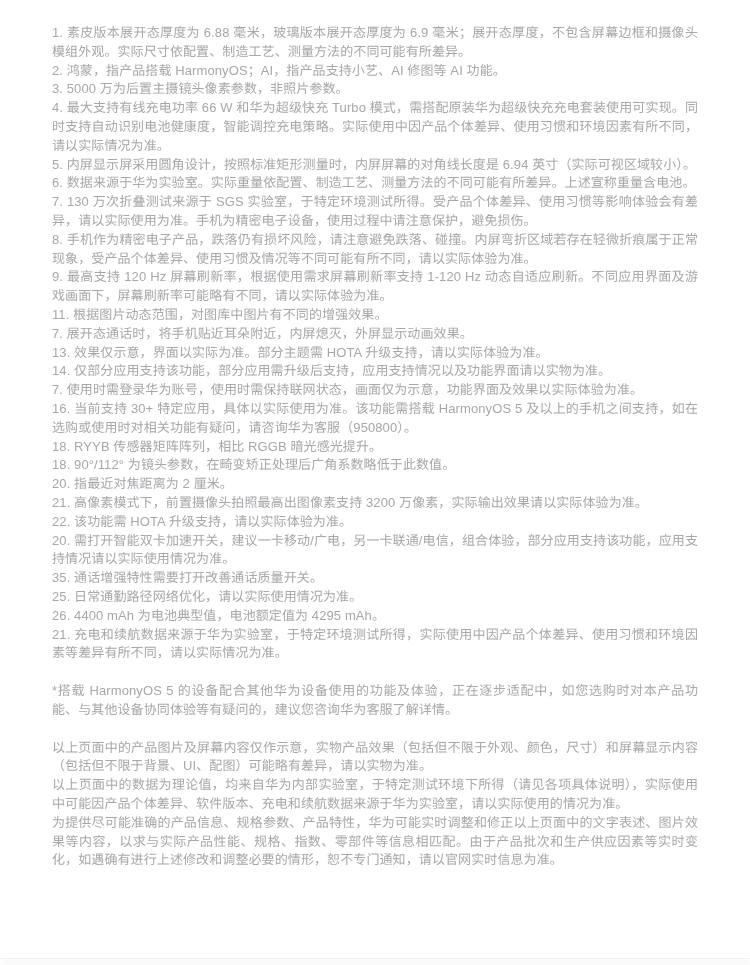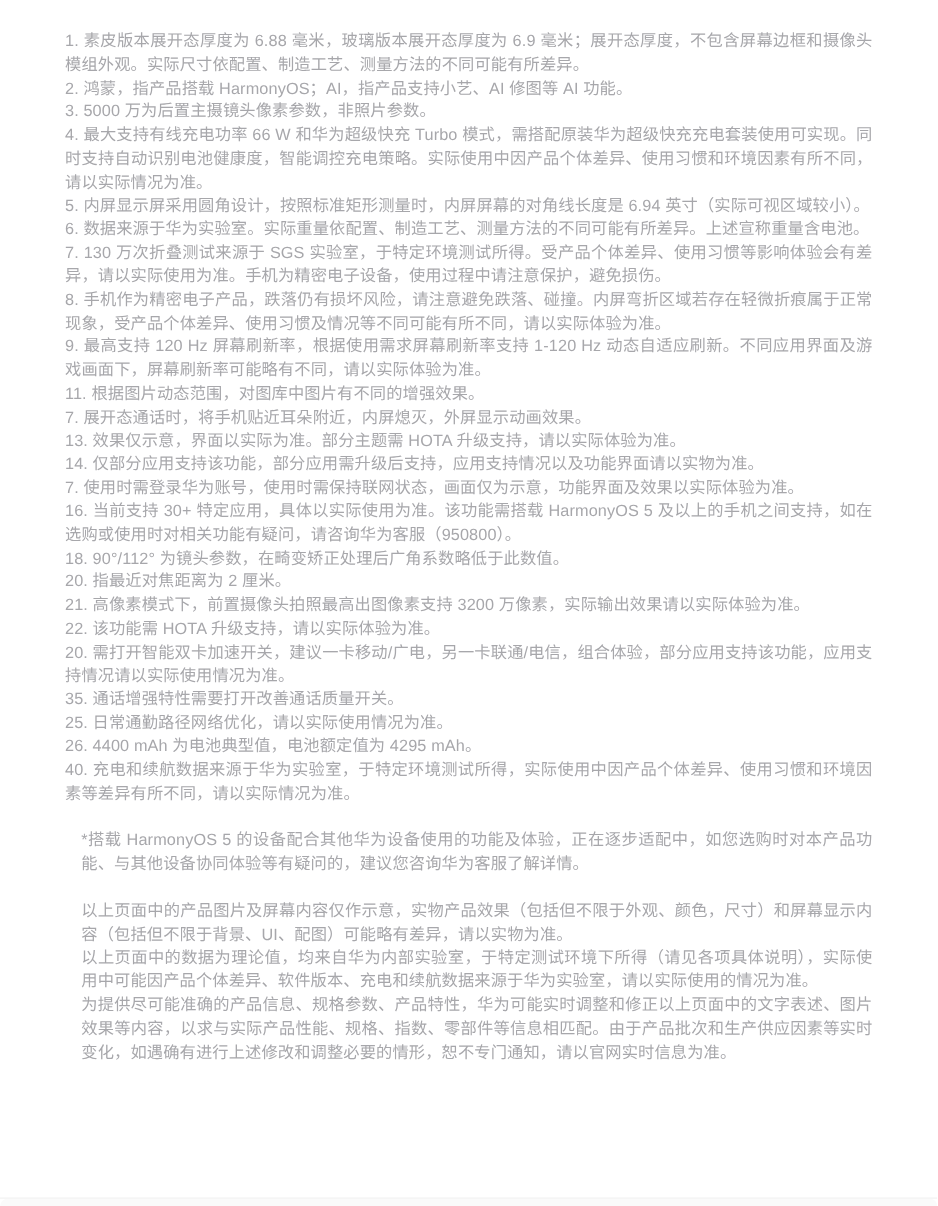--- a/index.html
+++ b/index.html
@@ -21,21 +21,20 @@
     margin: 0;
     font-size: 13px;
     line-height: 18.8px;
     color: #a7a7ab;
     text-align: justify;
     letter-spacing: 0.1px;
     word-break: break-all;
   }
   .note-gap {
     margin-top: 19px;
-    margin-left: 13px;
   }
   .bottom-divider {
     position: absolute;
     left: 0;
     right: 0;
     bottom: 6px;
     height: 1px;
     background: #f2f2f2;
   }
   .bottom-band {
@@ -63,29 +62,30 @@
         <p class="line">6. 数据来源于华为实验室。实际重量依配置、制造工艺、测量方法的不同可能有所差异。上述宣称重量含电池。</p>
         <p class="line">7. 130 万次折叠测试来源于 SGS 实验室，于特定环境测试所得。受产品个体差异、使用习惯等影响体验会有差异，请以实际使用为准。手机为精密电子设备，使用过程中请注意保护，避免损伤。</p>
         <p class="line">8. 手机作为精密电子产品，跌落仍有损坏风险，请注意避免跌落、碰撞。内屏弯折区域若存在轻微折痕属于正常现象，受产品个体差异、使用习惯及情况等不同可能有所不同，请以实际体验为准。</p>
         <p class="line">9. 最高支持 120 Hz 屏幕刷新率，根据使用需求屏幕刷新率支持 1-120 Hz 动态自适应刷新。不同应用界面及游戏画面下，屏幕刷新率可能略有不同，请以实际体验为准。</p>
         <p class="line">11. 根据图片动态范围，对图库中图片有不同的增强效果。</p>
         <p class="line">7. 展开态通话时，将手机贴近耳朵附近，内屏熄灭，外屏显示动画效果。</p>
         <p class="line">13. 效果仅示意，界面以实际为准。部分主题需 HOTA 升级支持，请以实际体验为准。</p>
         <p class="line">14. 仅部分应用支持该功能，部分应用需升级后支持，应用支持情况以及功能界面请以实物为准。</p>
         <p class="line">7. 使用时需登录华为账号，使用时需保持联网状态，画面仅为示意，功能界面及效果以实际体验为准。</p>
         <p class="line">16. 当前支持 30+ 特定应用，具体以实际使用为准。该功能需搭载 HarmonyOS 5 及以上的手机之间支持，如在选购或使用时对相关功能有疑问，请咨询华为客服（950800）。</p>
+        <p class="line">18. RYYB 传感器矩阵阵列，相比 RGGB 暗光感光提升。</p>
         <p class="line">18. 90°/112° 为镜头参数，在畸变矫正处理后广角系数略低于此数值。</p>
         <p class="line">20. 指最近对焦距离为 2 厘米。</p>
         <p class="line">21. 高像素模式下，前置摄像头拍照最高出图像素支持 3200 万像素，实际输出效果请以实际体验为准。</p>
         <p class="line">22. 该功能需 HOTA 升级支持，请以实际体验为准。</p>
         <p class="line">20. 需打开智能双卡加速开关，建议一卡移动/广电，另一卡联通/电信，组合体验，部分应用支持该功能，应用支持情况请以实际使用情况为准。</p>
         <p class="line">35. 通话增强特性需要打开改善通话质量开关。</p>
         <p class="line">25. 日常通勤路径网络优化，请以实际使用情况为准。</p>
         <p class="line">26. 4400 mAh 为电池典型值，电池额定值为 4295 mAh。</p>
-        <p class="line">40. 充电和续航数据来源于华为实验室，于特定环境测试所得，实际使用中因产品个体差异、使用习惯和环境因素等差异有所不同，请以实际情况为准。</p>
+        <p class="line">21. 充电和续航数据来源于华为实验室，于特定环境测试所得，实际使用中因产品个体差异、使用习惯和环境因素等差异有所不同，请以实际情况为准。</p>
       </div>
   </section>
 
   <p class="line note-gap">*搭载 HarmonyOS 5 的设备配合其他华为设备使用的功能及体验，正在逐步适配中，如您选购时对本产品功能、与其他设备协同体验等有疑问的，建议您咨询华为客服了解详情。</p>
 
   <section class="note-gap">
       <p class="line">以上页面中的产品图片及屏幕内容仅作示意，实物产品效果（包括但不限于外观、颜色，尺寸）和屏幕显示内容（包括但不限于背景、UI、配图）可能略有差异，请以实物为准。</p>
       <p class="line">以上页面中的数据为理论值，均来自华为内部实验室，于特定测试环境下所得（请见各项具体说明），实际使用中可能因产品个体差异、软件版本、充电和续航数据来源于华为实验室，请以实际使用的情况为准。</p>
       <p class="line">为提供尽可能准确的产品信息、规格参数、产品特性，华为可能实时调整和修正以上页面中的文字表述、图片效果等内容，以求与实际产品性能、规格、指数、零部件等信息相匹配。由于产品批次和生产供应因素等实时变化，如遇确有进行上述修改和调整必要的情形，恕不专门通知，请以官网实时信息为准。</p>
     </section>

